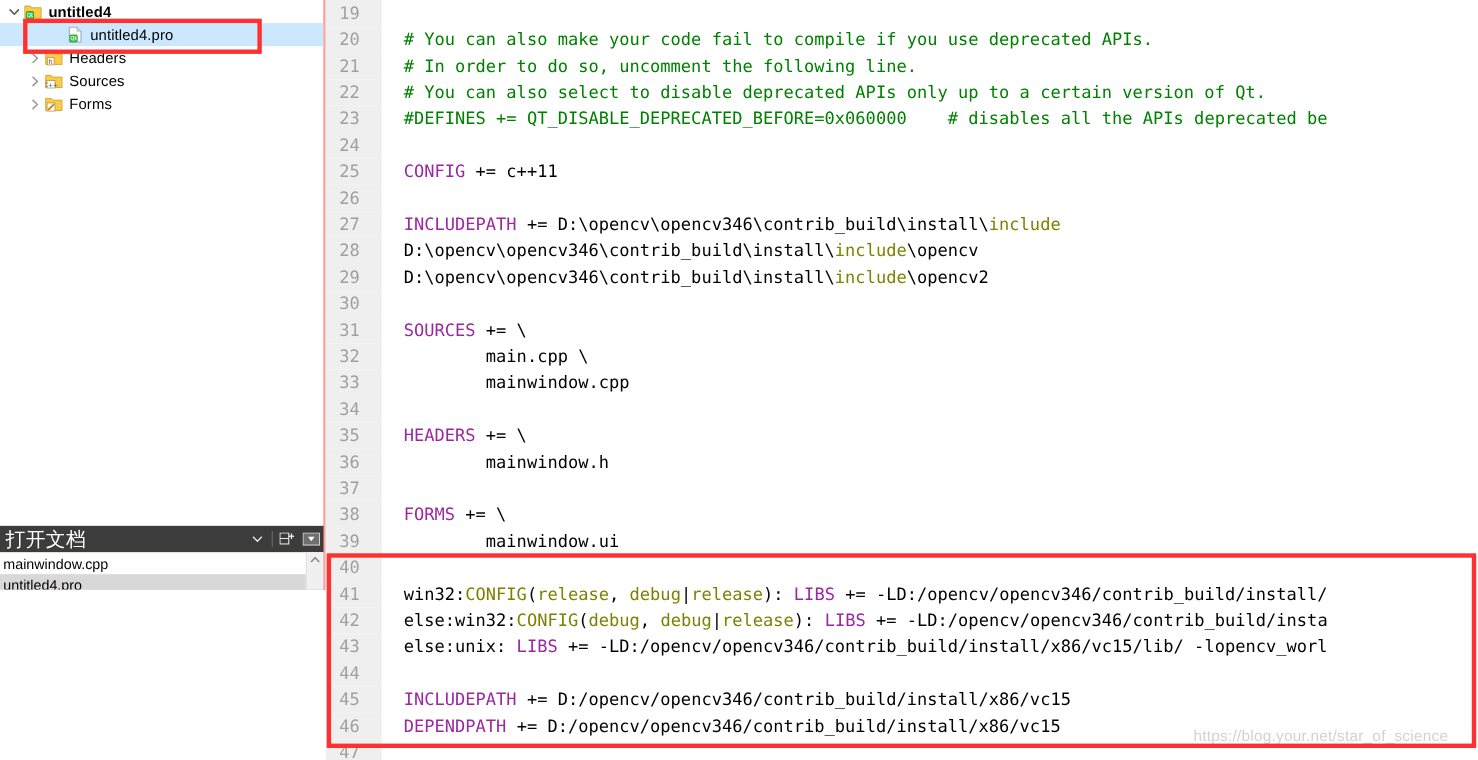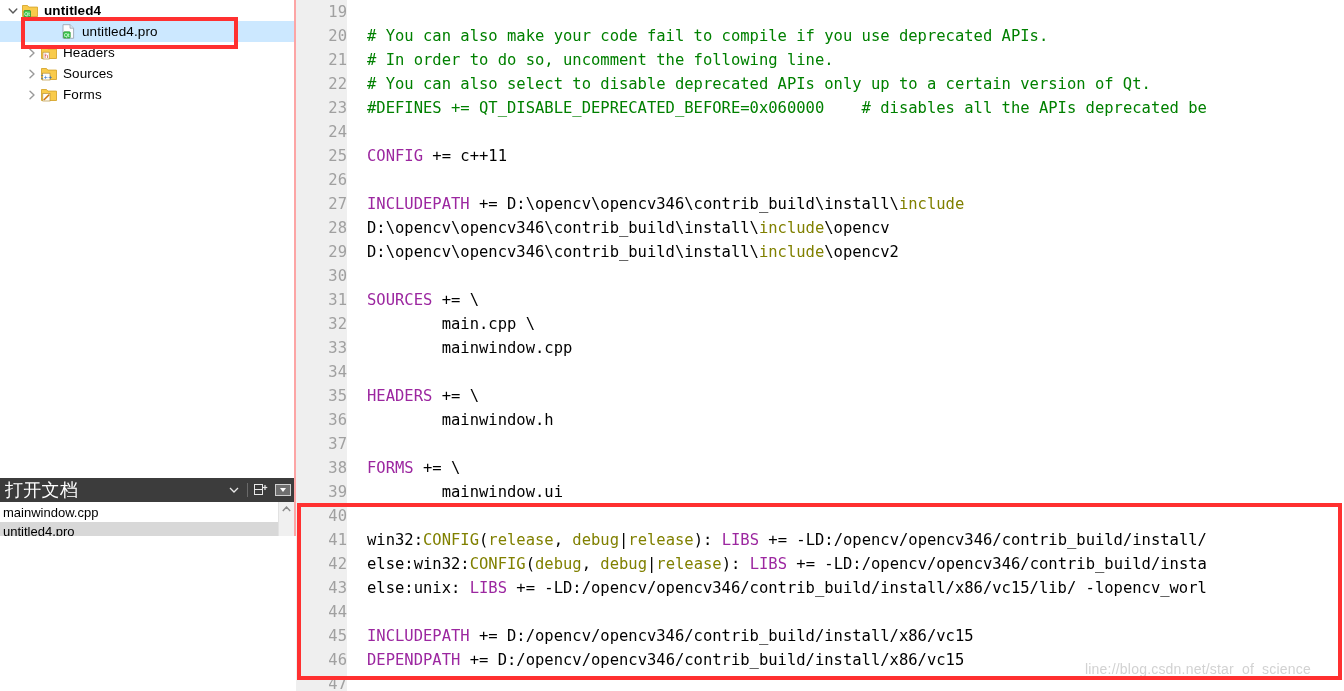--- a/index.html
+++ b/index.html
@@ -97,21 +97,21 @@
     line-height:24px;
     white-space:pre;
     position:relative;
   }
   .cline{display:flex;height:24px;align-items:flex-start;}
   .gutter{
     flex:0 0 51px;
     background:#efefef;
     color:#a0a0a0;
     text-align:right;
-    padding-right:0;
+    padding-right:20px;
     box-sizing:border-box;
     font-family:"DejaVu Sans Mono","Liberation Mono",monospace;
     font-size:15.5px;
     line-height:24px;
     user-select:none;
   }
   .ctext{
     padding-left:20px;
     color:#000000;
     line-height:24px;
@@ -270,14 +270,14 @@
     </div>
   </div>
 
   <div class="editor">
     <div class="code" id="code-area"><div class="cline"><div class="gutter">19</div><div class="ctext"></div></div><div class="cline"><div class="gutter">20</div><div class="ctext"><span class="c-comment"># You can also make your code fail to compile if you use deprecated APIs.</span></div></div><div class="cline"><div class="gutter">21</div><div class="ctext"><span class="c-comment"># In order to do so, uncomment the following line.</span></div></div><div class="cline"><div class="gutter">22</div><div class="ctext"><span class="c-comment"># You can also select to disable deprecated APIs only up to a certain version of Qt.</span></div></div><div class="cline"><div class="gutter">23</div><div class="ctext"><span class="c-comment">#DEFINES += QT_DISABLE_DEPRECATED_BEFORE=0x060000</span><span class="c-plain">    </span><span class="c-comment"># disables all the APIs deprecated be</span></div></div><div class="cline"><div class="gutter">24</div><div class="ctext"></div></div><div class="cline"><div class="gutter">25</div><div class="ctext"><span class="c-kw">CONFIG</span><span class="c-plain"> += c++11</span></div></div><div class="cline"><div class="gutter">26</div><div class="ctext"></div></div><div class="cline"><div class="gutter">27</div><div class="ctext"><span class="c-kw">INCLUDEPATH</span><span class="c-plain"> += D:\opencv\opencv346\contrib_build\install\</span><span class="c-var">include</span></div></div><div class="cline"><div class="gutter">28</div><div class="ctext"><span class="c-plain">D:\opencv\opencv346\contrib_build\install\</span><span class="c-var">include</span><span class="c-plain">\opencv</span></div></div><div class="cline"><div class="gutter">29</div><div class="ctext"><span class="c-plain">D:\opencv\opencv346\contrib_build\install\</span><span class="c-var">include</span><span class="c-plain">\opencv2</span></div></div><div class="cline"><div class="gutter">30</div><div class="ctext"></div></div><div class="cline"><div class="gutter">31</div><div class="ctext"><span class="c-kw">SOURCES</span><span class="c-plain"> += \</span></div></div><div class="cline"><div class="gutter">32</div><div class="ctext"><span class="c-plain">        main.cpp \</span></div></div><div class="cline"><div class="gutter">33</div><div class="ctext"><span class="c-plain">        mainwindow.cpp</span></div></div><div class="cline"><div class="gutter">34</div><div class="ctext"></div></div><div class="cline"><div class="gutter">35</div><div class="ctext"><span class="c-kw">HEADERS</span><span class="c-plain"> += \</span></div></div><div class="cline"><div class="gutter">36</div><div class="ctext"><span class="c-plain">        mainwindow.h</span></div></div><div class="cline"><div class="gutter">37</div><div class="ctext"></div></div><div class="cline"><div class="gutter">38</div><div class="ctext"><span class="c-kw">FORMS</span><span class="c-plain"> += \</span></div></div><div class="cline"><div class="gutter">39</div><div class="ctext"><span class="c-plain">        mainwindow.ui</span></div></div><div class="cline"><div class="gutter">40</div><div class="ctext"></div></div><div class="cline"><div class="gutter">41</div><div class="ctext"><span class="c-plain">win32:</span><span class="c-var">CONFIG</span><span class="c-plain">(</span><span class="c-var">release</span><span class="c-plain">, </span><span class="c-var">debug</span><span class="c-plain">|</span><span class="c-var">release</span><span class="c-plain">): </span><span class="c-kw">LIBS</span><span class="c-plain"> += -LD:/opencv/opencv346/contrib_build/install/</span></div></div><div class="cline"><div class="gutter">42</div><div class="ctext"><span class="c-plain">else:win32:</span><span class="c-var">CONFIG</span><span class="c-plain">(</span><span class="c-var">debug</span><span class="c-plain">, </span><span class="c-var">debug</span><span class="c-plain">|</span><span class="c-var">release</span><span class="c-plain">): </span><span class="c-kw">LIBS</span><span class="c-plain"> += -LD:/opencv/opencv346/contrib_build/insta</span></div></div><div class="cline"><div class="gutter">43</div><div class="ctext"><span class="c-plain">else:unix: </span><span class="c-kw">LIBS</span><span class="c-plain"> += -LD:/opencv/opencv346/contrib_build/install/x86/vc15/lib/ -lopencv_worl</span></div></div><div class="cline"><div class="gutter">44</div><div class="ctext"></div></div><div class="cline"><div class="gutter">45</div><div class="ctext"><span class="c-kw">INCLUDEPATH</span><span class="c-plain"> += D:/opencv/opencv346/contrib_build/install/x86/vc15</span></div></div><div class="cline"><div class="gutter">46</div><div class="ctext"><span class="c-kw">DEPENDPATH</span><span class="c-plain"> += D:/opencv/opencv346/contrib_build/install/x86/vc15</span></div></div><div class="cline"><div class="gutter">47</div><div class="ctext"></div></div></div>
   </div>
 
   <div class="redbox" id="redbox-tree"></div>
   <div class="redbox" id="redbox-code"></div>
 
-  <div class="watermark">line://blog.csdn.net/star_of_science</div>
+  <div class="watermark">https://blog.your.net/star_of_science</div>
 </div>
 
 </body></html>

